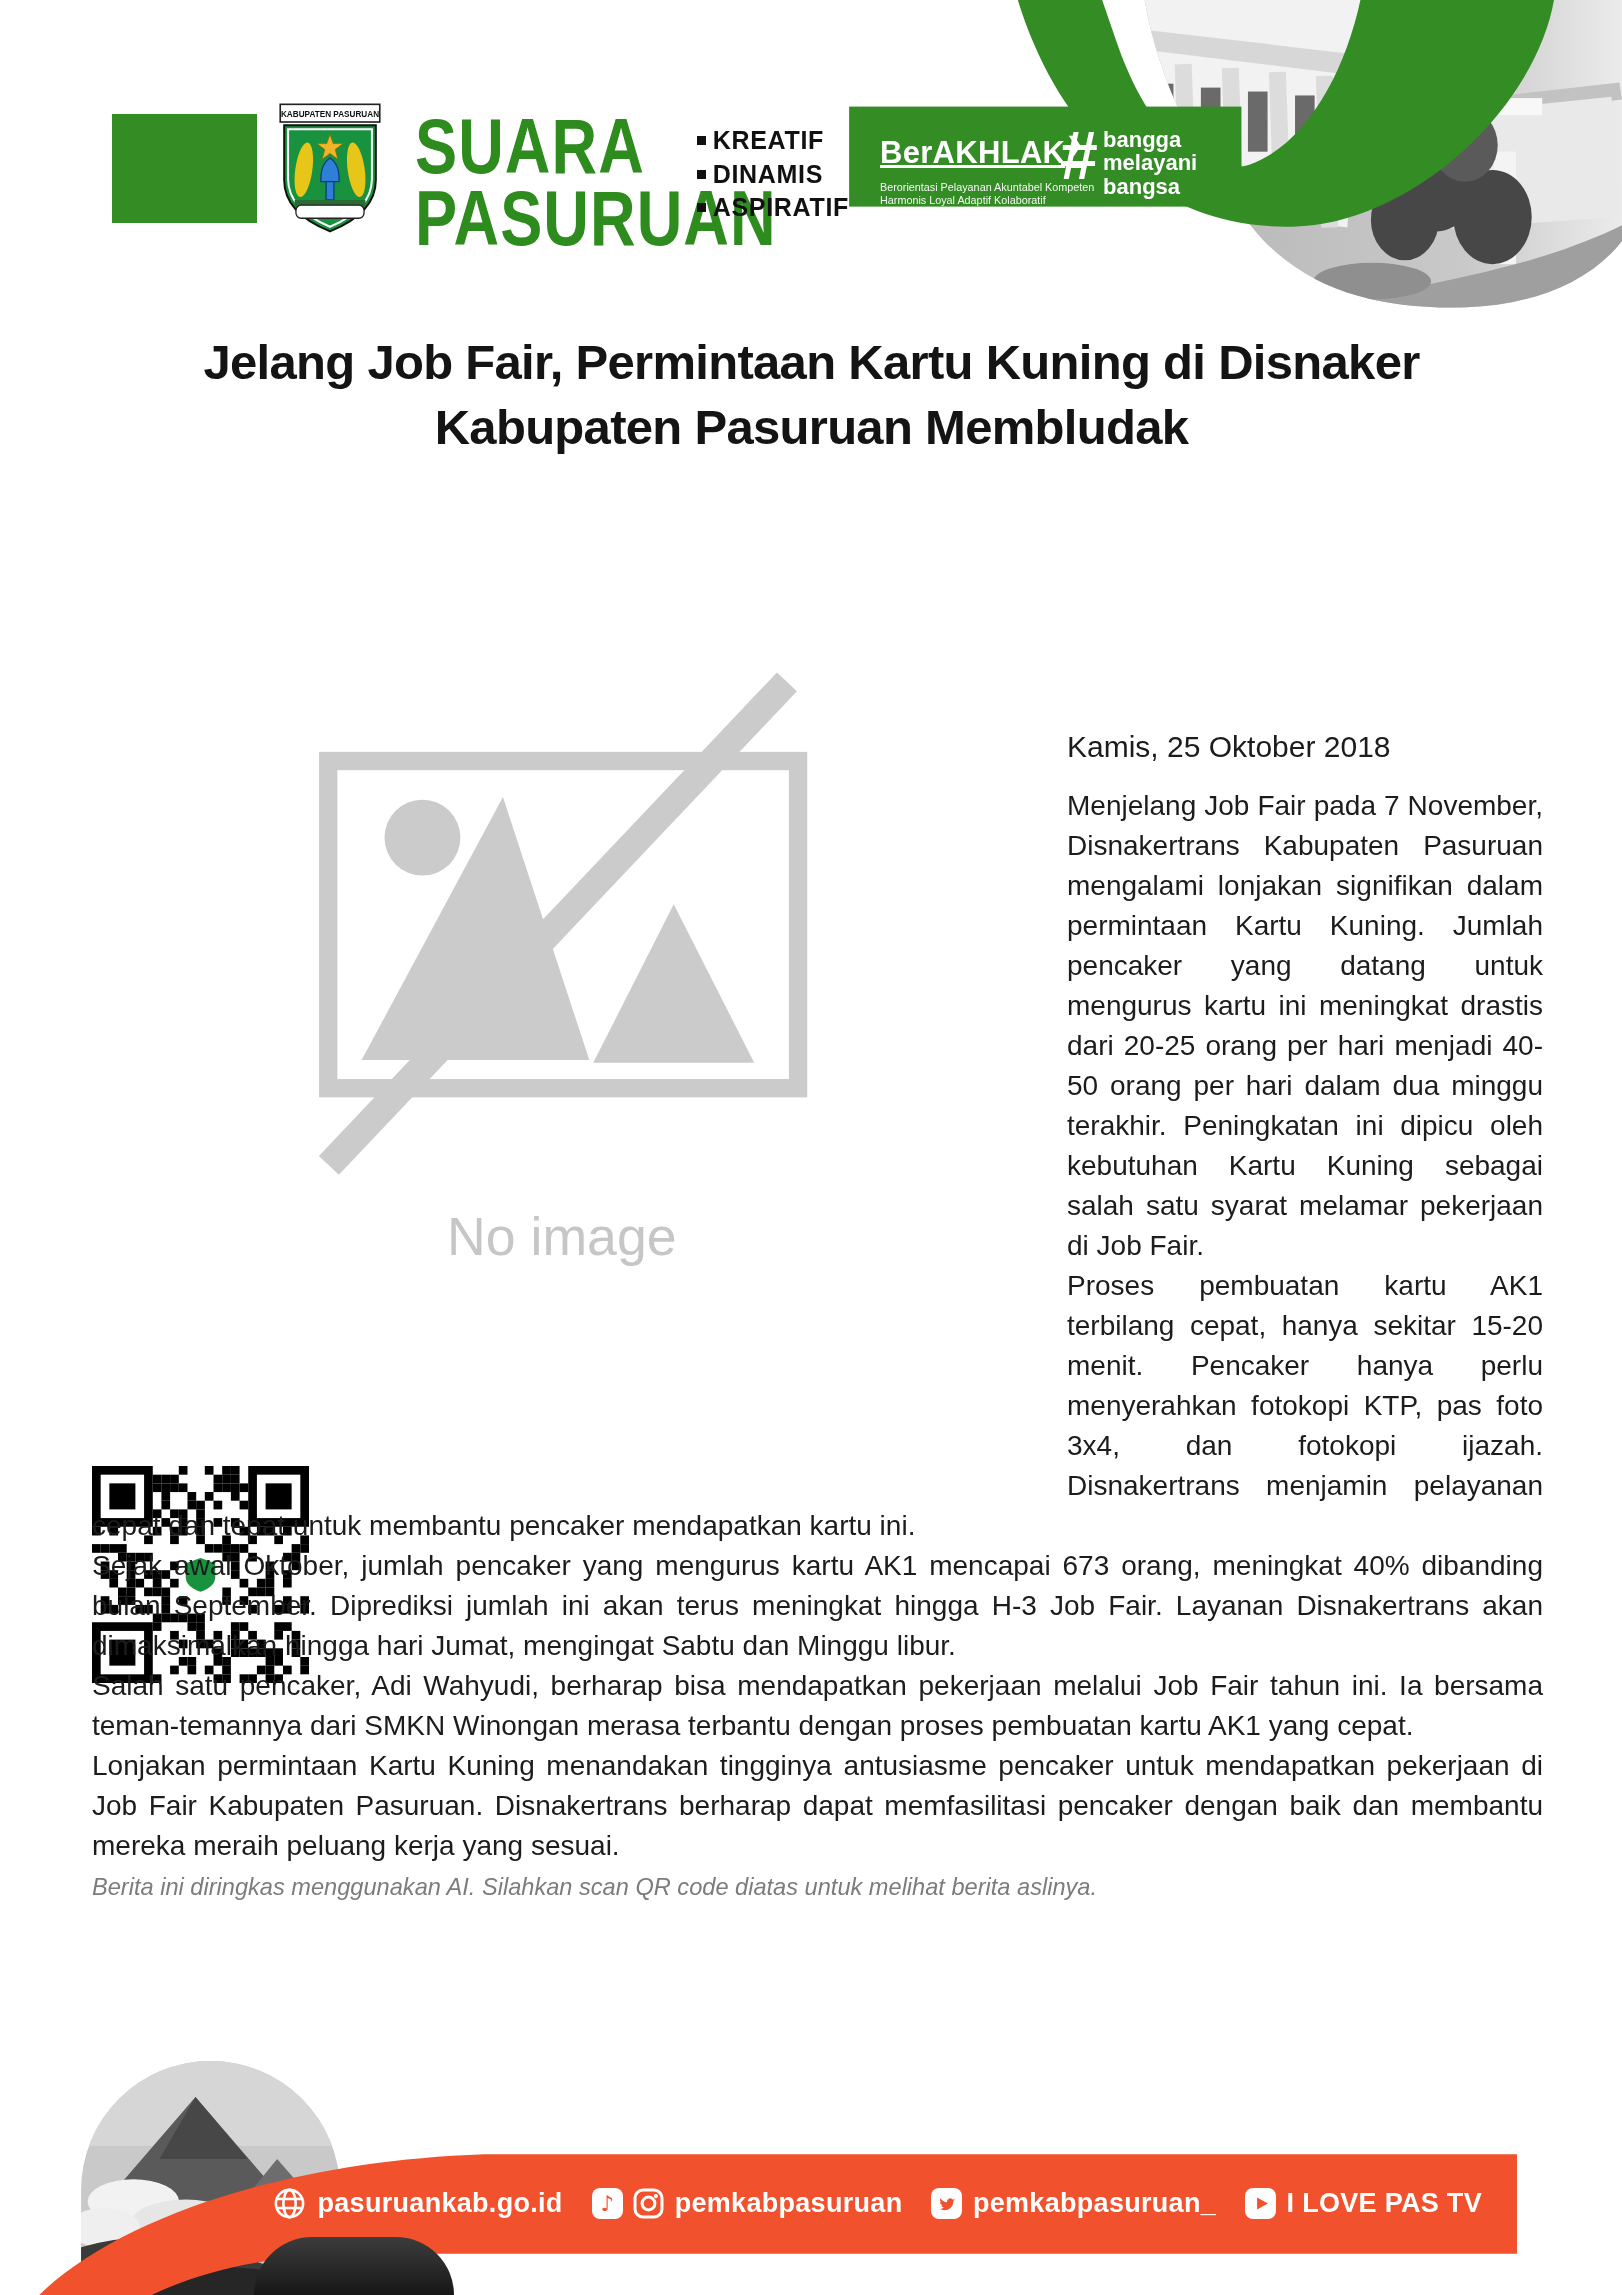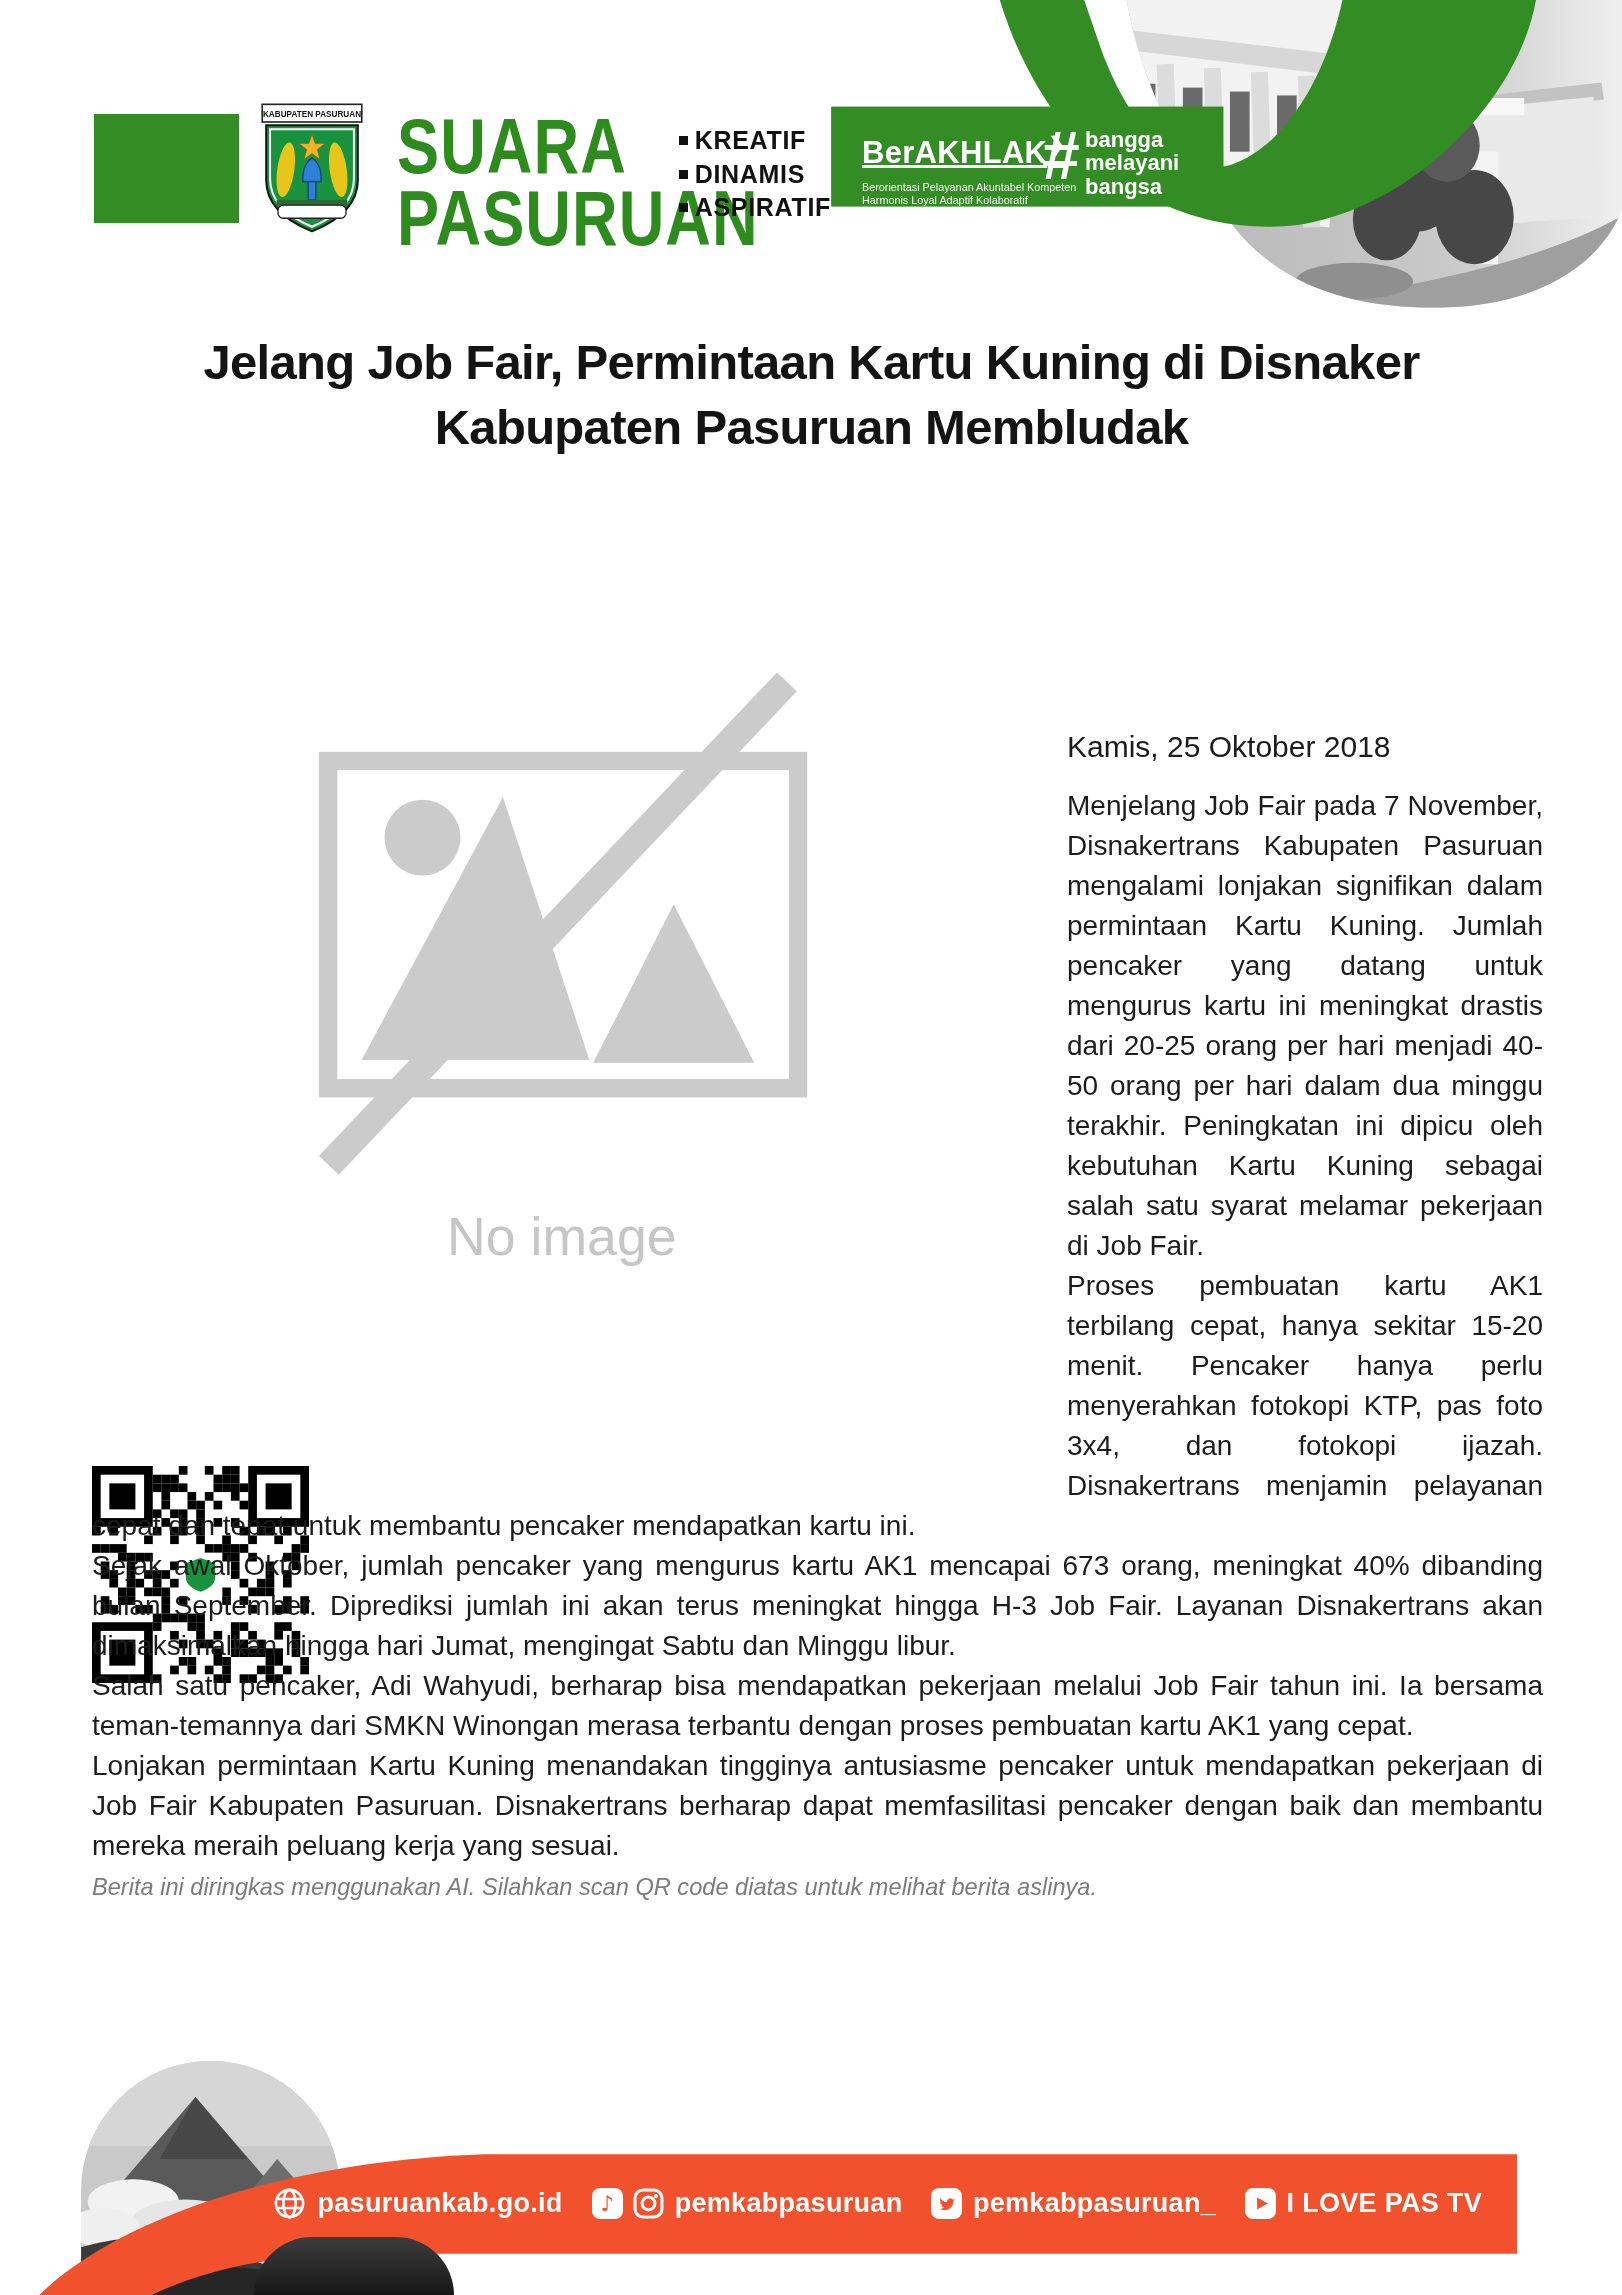--- a/index.html
+++ b/index.html
@@ -1,21 +1,21 @@
 <!DOCTYPE html>
 <html style="font-size:10.5px"><head>
 <meta charset="utf-8">
 <style>
   html,body{margin:0;padding:0;}
   body{
     width:1623px;height:2295px;position:relative;background:#ffffff;
     font-family:"Liberation Sans",sans-serif;color:#1c1c1c;overflow:hidden;
   }
   
-  .header{position:absolute;top:0;left:0;width:1566px;height:340px;}
+  .header{position:absolute;top:0;left:18px;width:1566px;height:340px;}
   .header-art{position:absolute;top:0;left:0;width:1623px;height:340px;}
   .logo-rect{position:absolute;left:94px;top:114px;width:145px;height:109px;background:#338C24;}
   .crest{position:absolute;left:257px;top:103px;width:110px;height:131px;}
   .masthead{position:absolute;left:397px;top:111px;color:#2e8b1d;font-weight:bold;
     transform:scaleX(.82);transform-origin:left top;line-height:.93;letter-spacing:1.3px;}
   .masthead .m1{font-size:77px;}
   .masthead .m2{font-size:77px;}
   .tagline{position:absolute;left:679px;top:126px;}
   .tagline .trow{display:flex;align-items:center;margin-bottom:4.6px;color:#111;}
   .tagline .sq{width:9.2px;height:9.2px;background:#111;margin-right:6.5px;flex:0 0 auto;}

